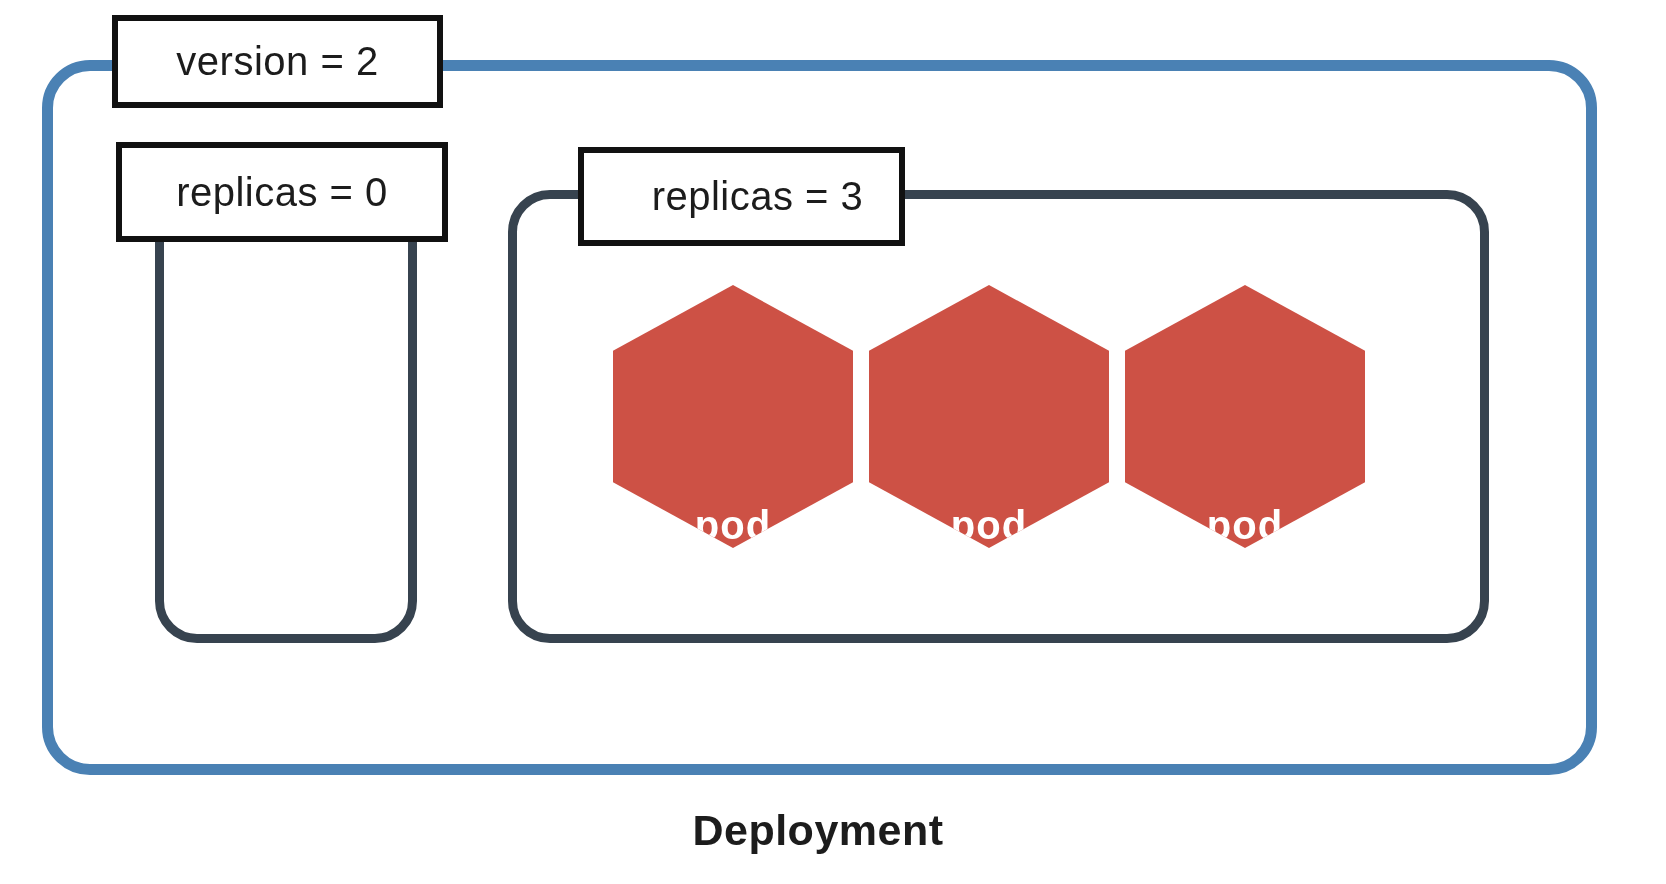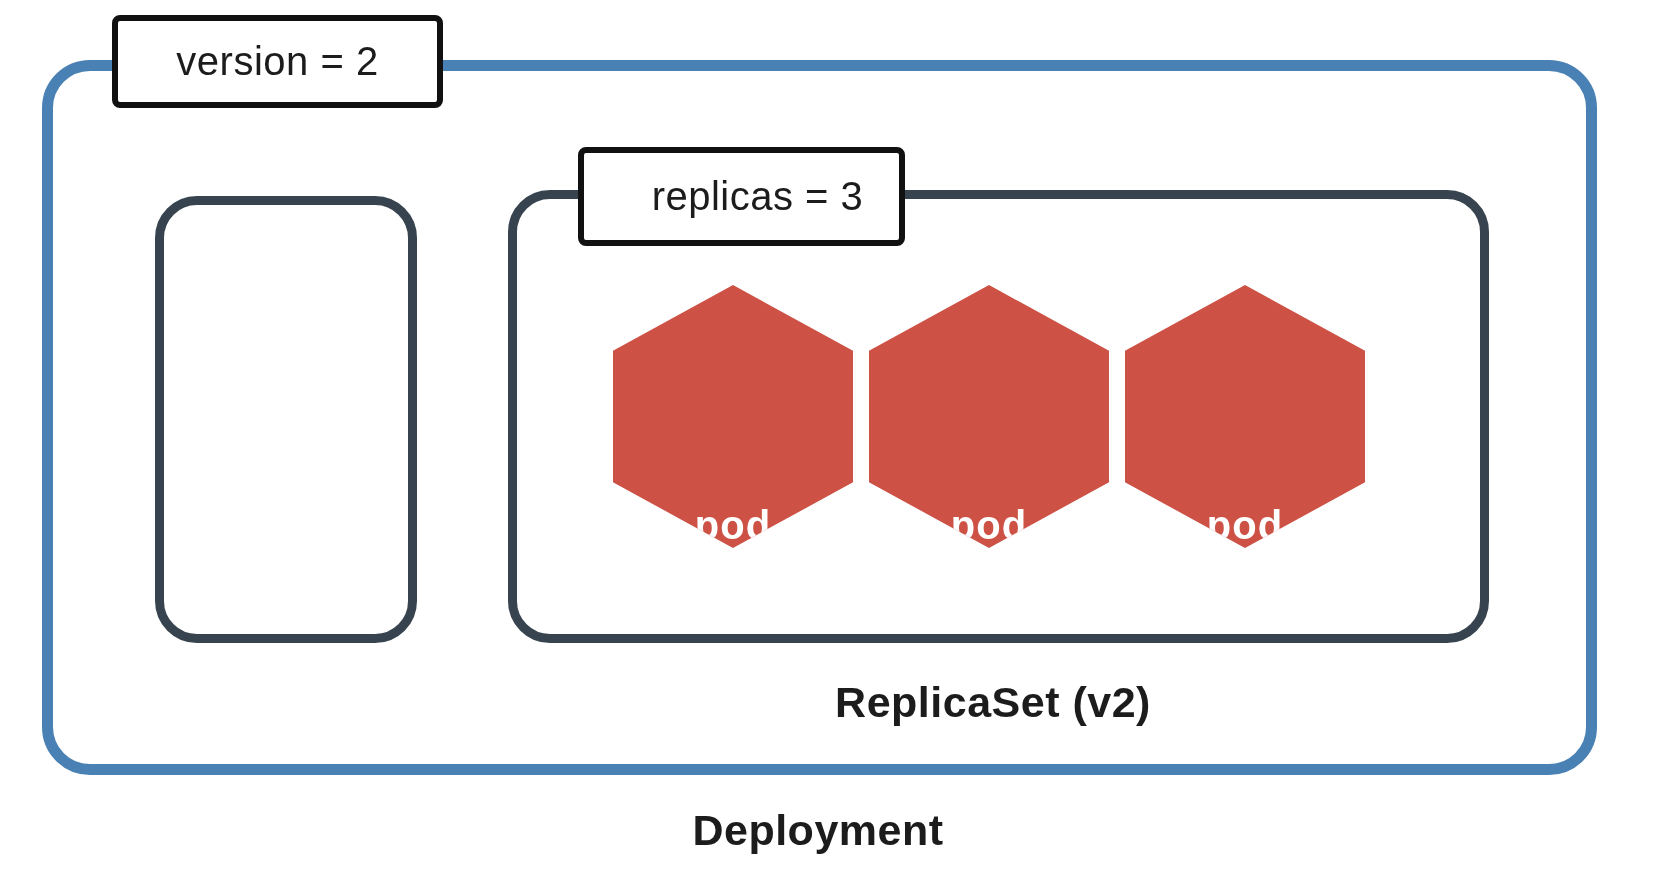--- a/index.html
+++ b/index.html
@@ -4,21 +4,21 @@
 <style>
   :root {
     --deployment-border: #4a81b4;
     --replicaset-border: #37434f;
     --badge-border: #111111;
     --pod-fill: #cd5145;
     --pod-text: #ffffff;
     --label-text: #1c1c1c;
     --background: #ffffff;
   }
-  * { margin: 0; padding: 0; box-sizing: border-box; border-radius: 8px; }
+  * { margin: 0; padding: 0; box-sizing: border-box; }
   html, body {
     background: var(--background);
     font-family: "Liberation Sans", "DejaVu Sans", sans-serif;
   }
   .canvas {
     position: relative;
     width: 1666px;
     height: 884px;
     background: var(--background);
     overflow: hidden;
@@ -105,33 +105,35 @@
 
 <div class="canvas">
 
   <div class="deployment-rect"></div>
 
   <div class="badge badge-version">
     <span>version = 2</span>
   </div>
 
   <div class="rs-rect rs-v1-rect"></div>
+  <div class="badge badge-replicas-v1">
+    <span>replicas = 0</span>
+  </div>
 
   <div class="rs-rect rs-v2-rect"></div>
   <div class="badge badge-replicas-v2">
     <span>replicas = 3</span>
   </div>
 
   <div class="pod-hex pod-hex-1">
     <span class="pod-label">pod</span>
   </div>
   <div class="pod-hex pod-hex-2">
     <span class="pod-label">pod</span>
   </div>
   <div class="pod-hex pod-hex-3">
     <span class="pod-label">pod</span>
   </div>
 
-  <div class="caption caption-rs-v2">ReplicaSet (v2)</div>
 
   <div class="caption caption-deployment">Deployment</div>
 
 </div>
 
 </body></html>

